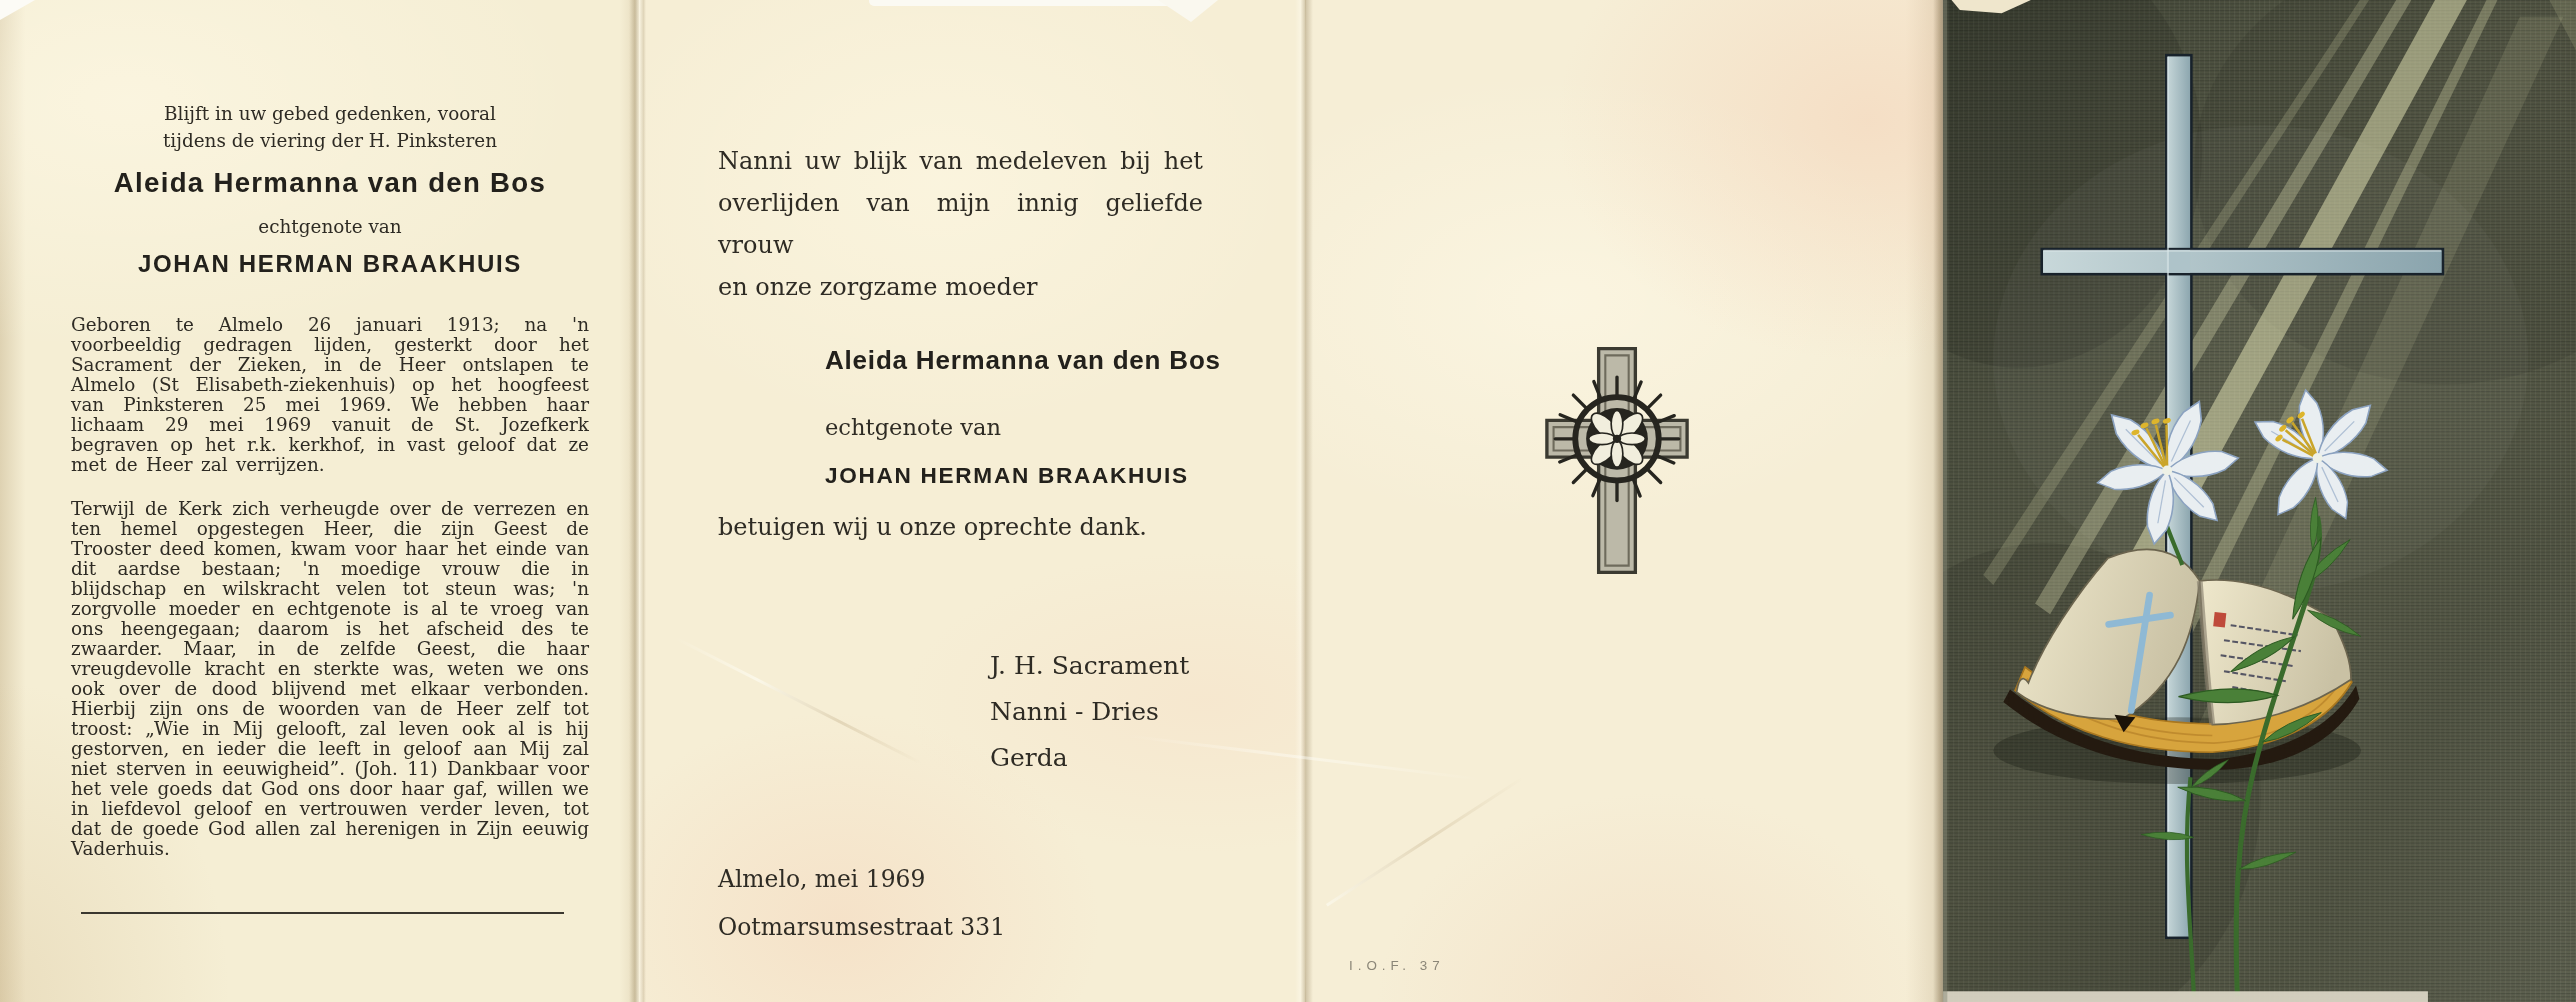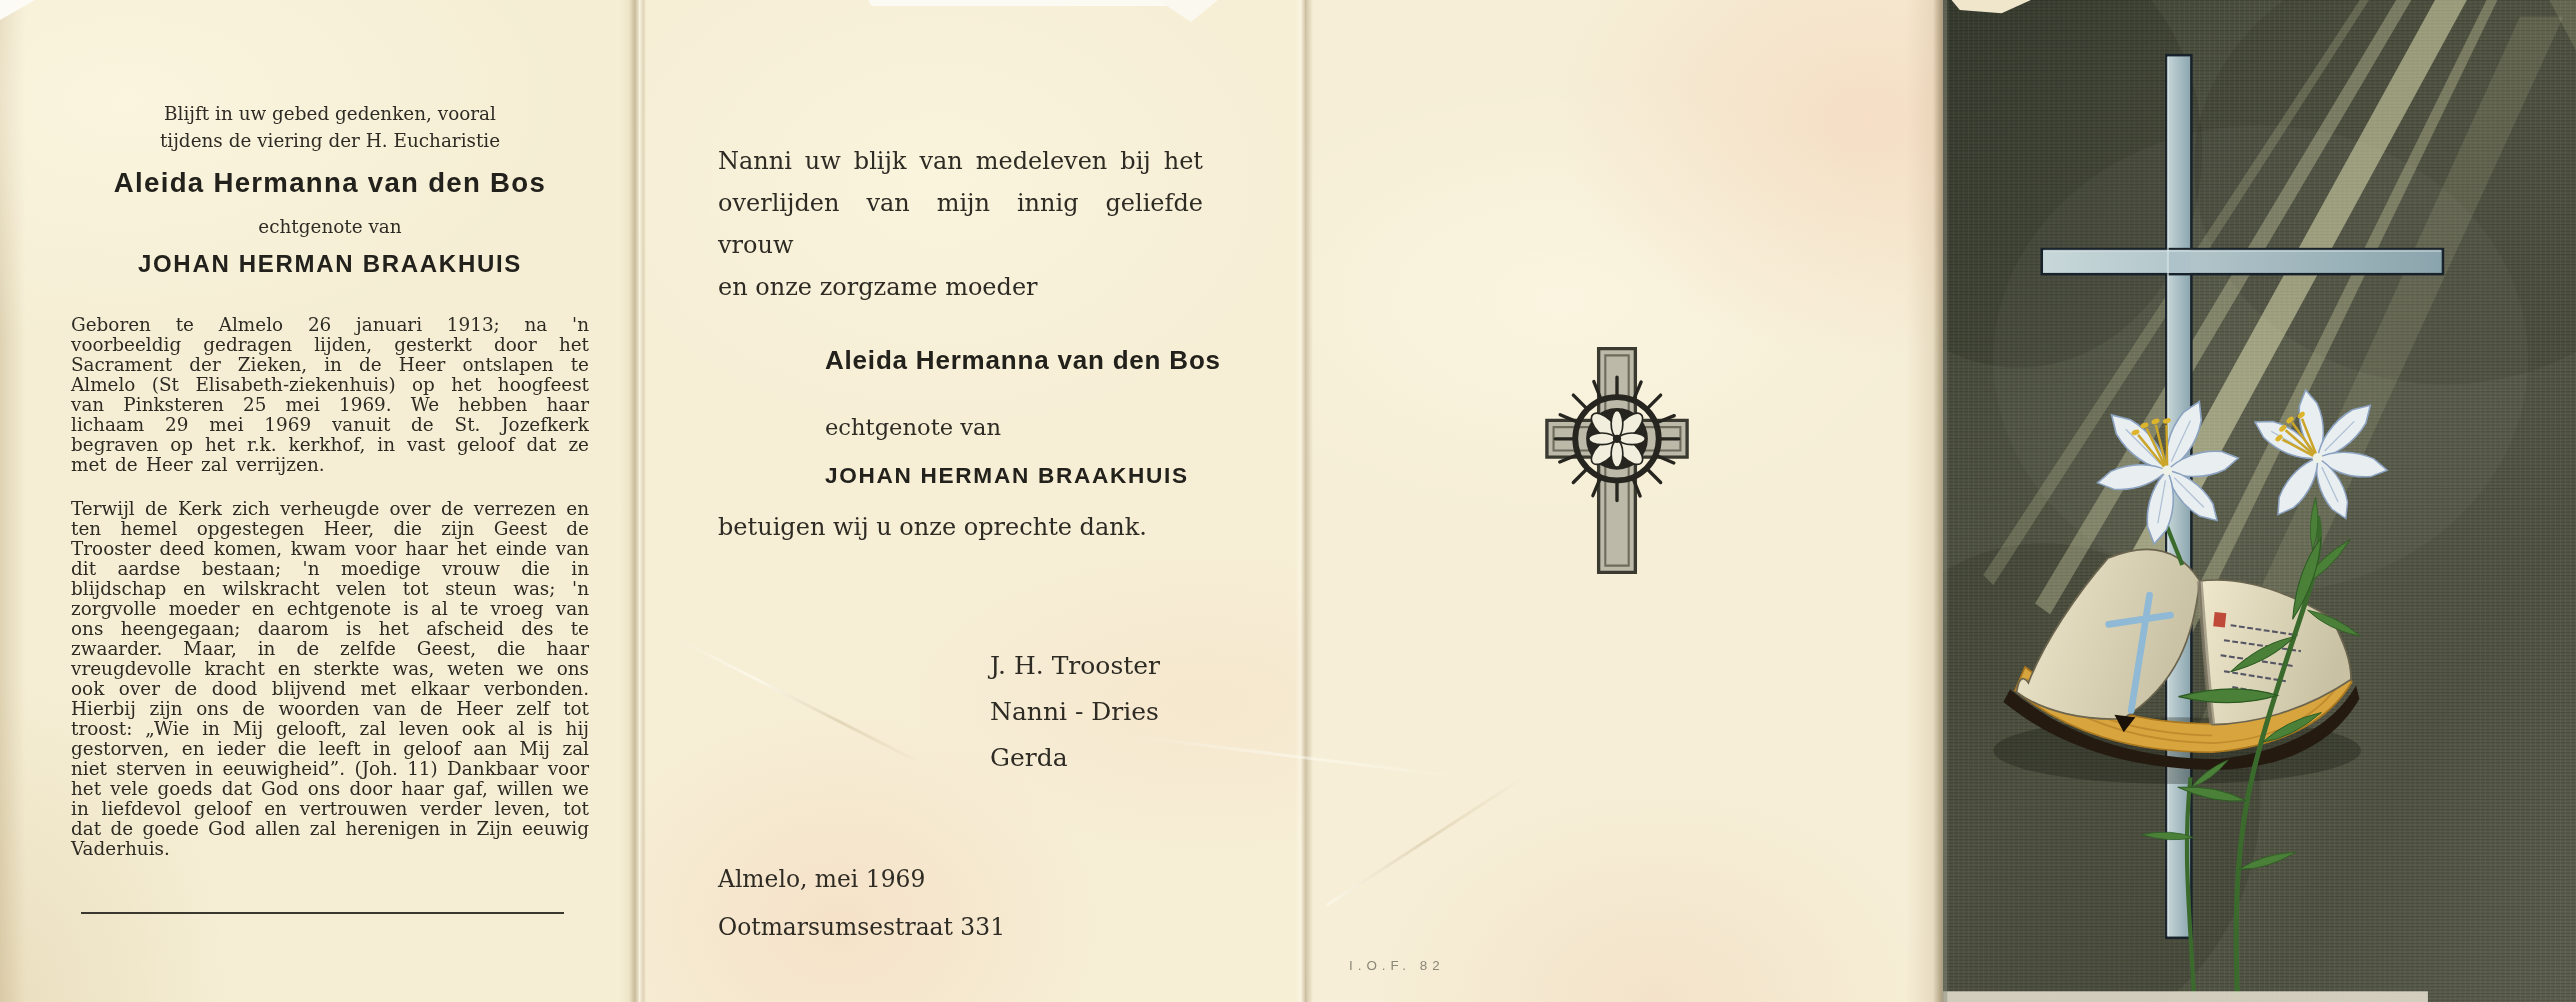--- a/index.html
+++ b/index.html
@@ -67,42 +67,42 @@
   .corner-tl{position:absolute;top:0;left:0;width:35px;height:20px;background:#fcfbf6;clip-path:polygon(0 0,100% 0,0 100%);}
 </style>
 </head>
 <body>
 
 <div class="card">
 
   <section class="panel panel1">
     <div class="p1-intro">
       <div>Blijft in uw gebed gedenken, vooral</div>
-      <div>tijdens de viering der H. Eucharistie</div>
+      <div>tijdens de viering der H. Pinksteren</div>
     </div>
     <div class="p1-name">Aleida Hermanna van den Bos</div>
     <div class="p1-rel">echtgenote van</div>
     <div class="p1-spouse">JOHAN HERMAN BRAAKHUIS</div>
     <p class="p1-body">Geboren te Almelo 26 januari 1913; na 'n voorbeeldig gedragen lijden, gesterkt door het Sacrament der Zieken, in de Heer ontslapen te Almelo (St Elisabeth-ziekenhuis) op het hoogfeest van Pinksteren 25 mei 1969. We hebben haar lichaam 29 mei 1969 vanuit de St. Jozefkerk begraven op het r.k. kerkhof, in vast geloof dat ze met de Heer zal verrijzen.</p>
     <p class="p1-body">Terwijl de Kerk zich verheugde over de verrezen en ten hemel opgestegen Heer, die zijn Geest de Trooster deed komen, kwam voor haar het einde van dit aardse bestaan; 'n moedige vrouw die in blijdschap en wilskracht velen tot steun was; 'n zorgvolle moeder en echtgenote is al te vroeg van ons heengegaan; daarom is het afscheid des te zwaarder. Maar, in de zelfde Geest, die haar vreugdevolle kracht en sterkte was, weten we ons ook over de dood blijvend met elkaar verbonden. Hierbij zijn ons de woorden van de Heer zelf tot troost: „Wie in Mij gelooft, zal leven ook al is hij gestorven, en ieder die leeft in geloof aan Mij zal niet sterven in eeuwigheid”. (Joh. 11) Dankbaar voor het vele goeds dat God ons door haar gaf, willen we in liefdevol geloof en vertrouwen verder leven, tot dat de goede God allen zal herenigen in Zijn eeuwig Vaderhuis.</p>
     <div class="p1-rule"></div>
   </section>
 
   <section class="panel panel2">
     <div class="p2-lines">
       <div class="p2-line just">Nanni uw blijk van medeleven bij het</div>
       <div class="p2-line just">overlijden van mijn innig geliefde vrouw</div>
       <div class="p2-line">en onze zorgzame moeder</div>
     </div>
     <div class="p2-name">Aleida Hermanna van den Bos</div>
     <div class="p2-rel">echtgenote van</div>
     <div class="p2-spouse">JOHAN HERMAN BRAAKHUIS</div>
     <div class="p2-thanks">betuigen wij u onze oprechte dank.</div>
     <div class="p2-signs">
-      <div>J. H. Trooster</div>
+      <div>J. H. Sacrament</div>
       <div>Nanni - Dries</div>
       <div>Gerda</div>
     </div>
     <div class="p2-place">
       <div>Almelo, mei 1969</div>
       <div>Ootmarsumsestraat 331</div>
     </div>
   </section>
 
   <section class="panel panel3">
@@ -140,21 +140,21 @@
           <ellipse cx="86" cy="89" rx="10" ry="20" transform="rotate(225 86 110)"></ellipse>
           <ellipse cx="86" cy="89" rx="10" ry="20" transform="rotate(315 86 110)"></ellipse>
           <ellipse cx="86" cy="92" rx="7" ry="16" transform="rotate(0 86 110)"></ellipse>
           <ellipse cx="86" cy="92" rx="7" ry="16" transform="rotate(90 86 110)"></ellipse>
           <ellipse cx="86" cy="92" rx="7" ry="16" transform="rotate(180 86 110)"></ellipse>
           <ellipse cx="86" cy="92" rx="7" ry="16" transform="rotate(270 86 110)"></ellipse>
         </g>
         <circle cx="86" cy="110" r="5" fill="#26251f"></circle>
       </g>
     </svg>
-    <div class="printer-mark">I.O.F. 82</div>
+    <div class="printer-mark">I.O.F. 37</div>
   </section>
 
   <section class="panel panel4">
     <svg width="633" height="1003" viewBox="0 0 757 1200">
       <defs>
         <linearGradient id="bgGrad" x1="0" y1="0" x2="1" y2="1">
           <stop offset="0" stop-color="#3e4234"></stop>
           <stop offset="0.45" stop-color="#5a5d4a"></stop>
           <stop offset="0.75" stop-color="#525544"></stop>
           <stop offset="1" stop-color="#5e6150"></stop>

